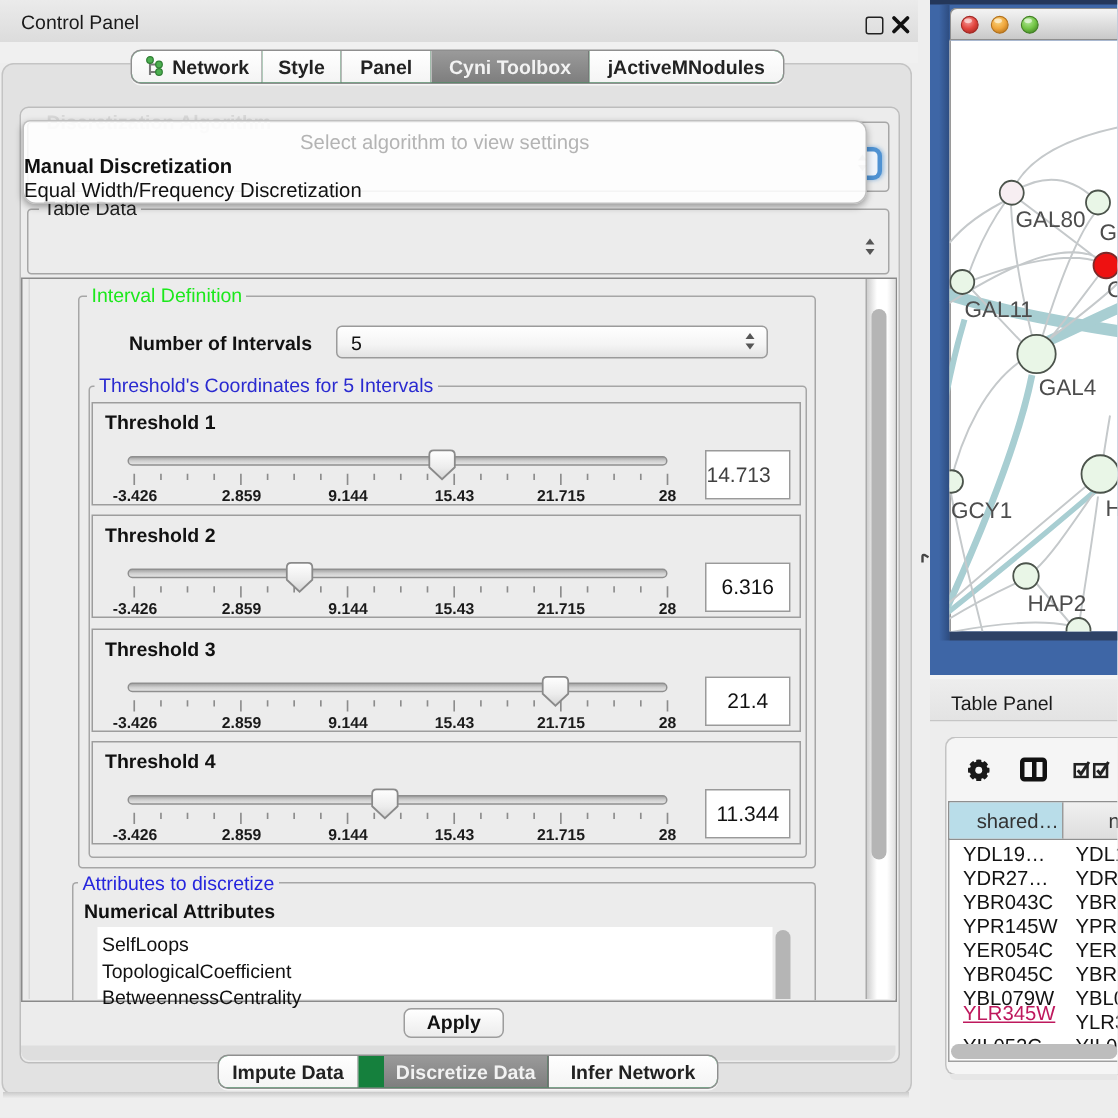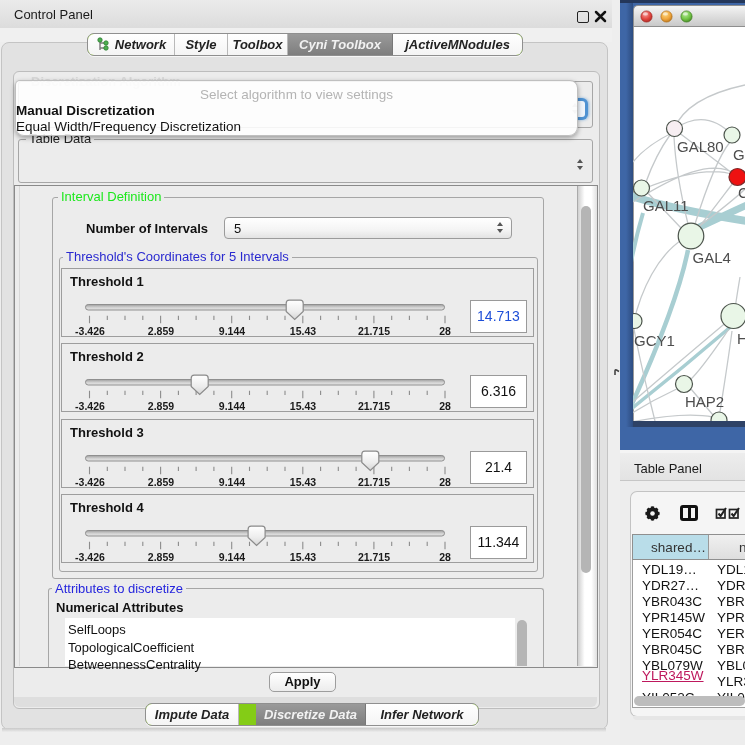--- a/index.html
+++ b/index.html
@@ -9,21 +9,21 @@
   .gtitle{position:absolute;font-size:13px;background:#ececec;padding:0 3px;line-height:13px;}
   .combo{position:absolute;border:1px solid #9b9b9b;border-radius:4px;
          background:linear-gradient(180deg,#ffffff 0%,#f4f4f4 60%,#e3e3e3 100%);
          font-size:13px;color:#111;}
   .combo .ct{position:absolute;left:9px;top:3px;}
   .step{position:absolute;width:0;height:0;border-left:3.5px solid transparent;border-right:3.5px solid transparent;}
   .stepup{border-bottom:4.5px solid #555;}
   .stepdn{border-top:4.5px solid #555;}
   .bold{font-weight:bold;}
   .tabrow{position:absolute;display:flex;height:21px;border:1px solid #8f8f8f;border-radius:7px;
-          overflow:hidden;background:#84cc16;box-shadow:0 1px 0 rgba(255,255,255,.7);font-style:italic;}
+          overflow:hidden;background:#15803d;box-shadow:0 1px 0 rgba(255,255,255,.7);}
   .tab{display:flex;align-items:center;justify-content:center;font-size:13px;font-weight:bold;color:#222;
        background:linear-gradient(180deg,#ffffff,#f4f4f4);border-right:1px solid #b9b9b9;box-sizing:border-box;}
   .tab:last-child{border-right:none;}
   .tabsel{background:linear-gradient(180deg,#9a9a9a,#7e7e7e);color:#f2f2f2;border-right:1px solid #787878;}
   .vtxt{font-size:13px;color:#111;}
 </style></head><body>
 
 <div class="abs" style="left:0;top:0;width:612px;height:28px;background:linear-gradient(180deg,#ebebeb,#dcdcdc);border-bottom:1px solid #bfbfbf;"></div>
 <div class="abs" style="left:14px;top:7px;font-size:13px;color:#1a1a1a;">Control Panel</div>
 <div class="abs" style="left:577px;top:11px;width:10px;height:10px;border:1.5px solid #222;border-radius:2px;"></div>
@@ -78,21 +78,21 @@
     <rect x="5.5" y="6.5" width="359" height="5.5" rx="2.7" fill="url(#tg268)" stroke="#8f8f8f" stroke-width="1"></rect>
     <path d="M9.5,17.8 L9.5,25.3 M27.3,17.8 L27.3,22 M45.0,17.8 L45.0,22 M62.8,17.8 L62.8,22 M80.6,17.8 L80.6,25.3 M98.4,17.8 L98.4,22 M116.1,17.8 L116.1,22 M133.9,17.8 L133.9,22 M151.7,17.8 L151.7,25.3 M169.5,17.8 L169.5,22 M187.2,17.8 L187.2,22 M205.0,17.8 L205.0,22 M222.8,17.8 L222.8,25.3 M240.6,17.8 L240.6,22 M258.3,17.8 L258.3,22 M276.1,17.8 L276.1,22 M293.9,17.8 L293.9,25.3 M311.7,17.8 L311.7,22 M329.4,17.8 L329.4,22 M347.2,17.8 L347.2,22 M365.0,17.8 L365.0,25.3" stroke="#8c8c8c" stroke-width="1.1"></path>
     <path d="M206.2,5.2 Q206.2,2.2 209.2,2.2 L220.2,2.2 Q223.2,2.2 223.2,5.2 L223.2,13.5 L214.7,21.5 L206.2,13.5 Z" fill="url(#th268)" stroke="#8a8a8a" stroke-width="1.2"></path>
   </svg>
 <div class="abs bold" style="left:60px;top:324.5px;width:60px;text-align:center;font-size:10.5px;color:#1a1a1a;">-3.426</div>
 <div class="abs bold" style="left:131px;top:324.5px;width:60px;text-align:center;font-size:10.5px;color:#1a1a1a;">2.859</div>
 <div class="abs bold" style="left:202px;top:324.5px;width:60px;text-align:center;font-size:10.5px;color:#1a1a1a;">9.144</div>
 <div class="abs bold" style="left:273px;top:324.5px;width:60px;text-align:center;font-size:10.5px;color:#1a1a1a;">15.43</div>
 <div class="abs bold" style="left:344px;top:324.5px;width:60px;text-align:center;font-size:10.5px;color:#1a1a1a;">21.715</div>
 <div class="abs bold" style="left:415px;top:324.5px;width:60px;text-align:center;font-size:10.5px;color:#1a1a1a;">28</div>
-<div class="abs" style="left:470px;top:300px;width:55px;height:31px;background:#fff;border:1px solid #9a9a9a;font-size:14px;color:#1d4ed8;text-align:center;line-height:31px;">14.713</div>
+<div class="abs" style="left:470px;top:300px;width:55px;height:31px;background:#fff;border:1px solid #9a9a9a;font-size:14px;color:#404040;text-align:left;line-height:31px;">14.713</div>
 <div class="abs" style="left:61px;top:343px;width:471px;height:67px;background:#ececec;border:1px solid #9d9d9d;"></div>
 <div class="abs bold" style="left:70px;top:349px;font-size:13px;color:#111;">Threshold 2</div>
 <svg class="abs" style="left:80px;top:373px;" width="380" height="40">
     <defs>
       <linearGradient id="tg343" x1="0" y1="0" x2="0" y2="1">
         <stop offset="0" stop-color="#9d9d9d"></stop>
         <stop offset="0.5" stop-color="#cfcfcf"></stop>
         <stop offset="1" stop-color="#e8e8e8"></stop>
       </linearGradient>
       <linearGradient id="th343" x1="0" y1="0" x2="0" y2="1">
@@ -174,21 +174,21 @@
 <div class="abs" style="left:517px;top:620px;width:10px;height:46px;background:#b5b5b5;border-radius:5px 5px 0 0;"></div>
 <div class="abs" style="left:269px;top:672px;width:65px;height:18px;background:linear-gradient(180deg,#ffffff,#ececec);border:1px solid #9d9d9d;border-radius:5px;font-size:13px;font-weight:bold;color:#111;text-align:center;line-height:18px;">Apply</div>
 <div class="tabrow" style="left:87px;top:33px;">
 <div class="tab" style="width:87px;"><svg width="14" height="16" style="margin-right:5px;">
         <path d="M4,3 L4,13 M4,6 L9,6 M4,11 L9,11" stroke="#7a7a7a" stroke-width="1.4" fill="none"></path>
         <circle cx="4" cy="3" r="2.2" fill="#4caf50" stroke="#2e7d32" stroke-width="0.8"></circle>
         <circle cx="10" cy="6" r="2.2" fill="#4caf50" stroke="#2e7d32" stroke-width="0.8"></circle>
         <circle cx="10" cy="11" r="2.2" fill="#4caf50" stroke="#2e7d32" stroke-width="0.8"></circle>
       </svg>Network</div>
 <div class="tab" style="width:53px;">Style</div>
-<div class="tab" style="width:60px;">Toolbox</div>
+<div class="tab" style="width:60px;">Panel</div>
 <div class="tab tabsel" style="width:105px;">Cyni Toolbox</div>
 <div class="tab" style="width:129px;">jActiveMNodules</div>
 </div>
 <div class="tabrow" style="left:145px;top:703px;">
 <div class="tab" style="width:93px;">Impute Data</div>
 <div class="tab tabsel" style="width:110px;margin-left:17px;">Discretize Data</div>
 <div class="tab" style="width:112px;">Infer Network</div>
 </div>
 <div class="abs" style="left:2px;top:728px;width:604px;height:4px;background:linear-gradient(180deg,#c9c9c9,#ececec);"></div>
 <div class="abs" style="left:15px;top:80px;width:563px;height:56px;background:rgba(255,255,255,0.87);

